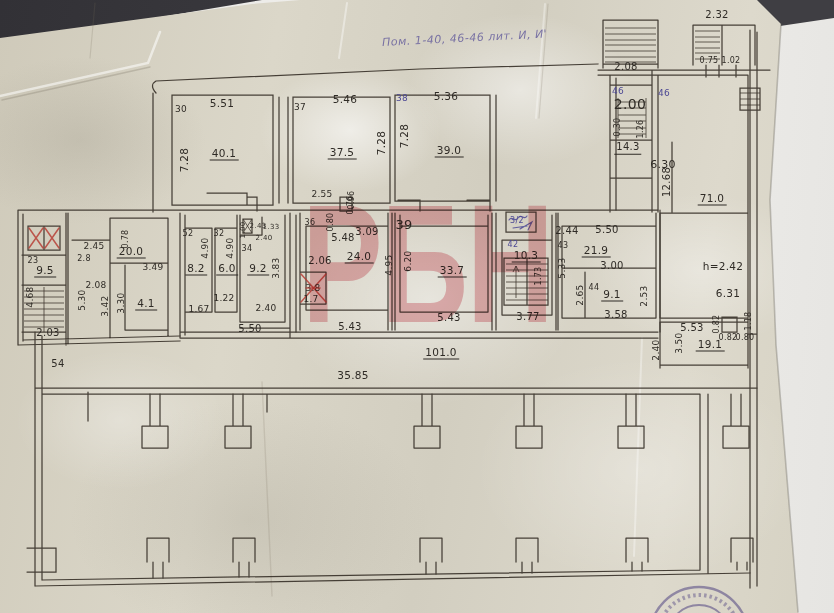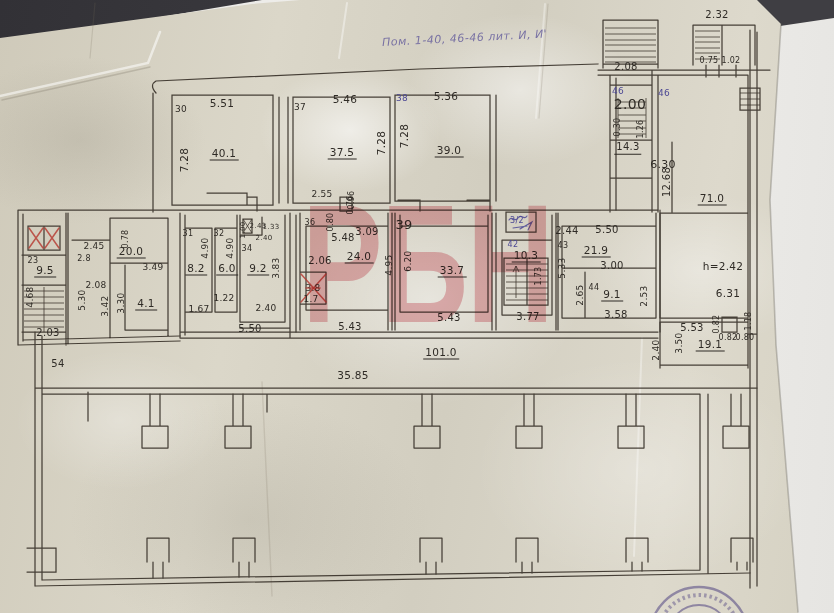--- a/index.html
+++ b/index.html
@@ -176,21 +176,21 @@
       <div class="lbl" style="left: 94px; top: 246px; font-size: 9px;">2.45</div>
       <div class="lbl" style="left: 84px; top: 259px; font-size: 8px;">2.8</div>
       <div class="lbl" style="left: 96px; top: 285px; font-size: 9px;">2.08</div>
       <div class="lbl" style="left: 82px; top: 300px; font-size: 9px; transform: translate(-50%, -50%) rotate(-90deg);">5.30</div>
       <div class="lbl" style="left: 105px; top: 306px; font-size: 9px; transform: translate(-50%, -50%) rotate(-90deg);">3.42</div>
       <div class="lbl u" style="left: 131px; top: 252px; font-size: 10.5px;">20.0</div>
       <div class="lbl" style="left: 126px; top: 239px; font-size: 8px; transform: translate(-50%, -50%) rotate(-90deg);">0.78</div>
       <div class="lbl" style="left: 153px; top: 267px; font-size: 9px;">3.49</div>
       <div class="lbl" style="left: 121px; top: 303px; font-size: 9px; transform: translate(-50%, -50%) rotate(-90deg);">3.30</div>
       <div class="lbl u" style="left: 146px; top: 304px; font-size: 10.5px;">4.1</div>
-      <div class="lbl" style="left: 188px; top: 234px; font-size: 8px;">31</div>
+      <div class="lbl" style="left: 188px; top: 234px; font-size: 8px;">52</div>
       <div class="lbl" style="left: 205px; top: 248px; font-size: 9px; transform: translate(-50%, -50%) rotate(-90deg);">4.90</div>
       <div class="lbl u" style="left: 196px; top: 269px; font-size: 10.5px;">8.2</div>
       <div class="lbl" style="left: 199px; top: 309px; font-size: 9px;">1.67</div>
       <div class="lbl" style="left: 219px; top: 234px; font-size: 8px;">32</div>
       <div class="lbl" style="left: 230px; top: 248px; font-size: 9px; transform: translate(-50%, -50%) rotate(-90deg);">4.90</div>
       <div class="lbl u" style="left: 227px; top: 269px; font-size: 10.5px;">6.0</div>
       <div class="lbl" style="left: 224px; top: 298px; font-size: 9px;">1.22</div>
       <div class="lbl" style="left: 247px; top: 249px; font-size: 8px;">34</div>
       <div class="lbl u" style="left: 258px; top: 269px; font-size: 10.5px;">9.2</div>
       <div class="lbl" style="left: 276px; top: 268px; font-size: 9px; transform: translate(-50%, -50%) rotate(-90deg);">3.83</div>

